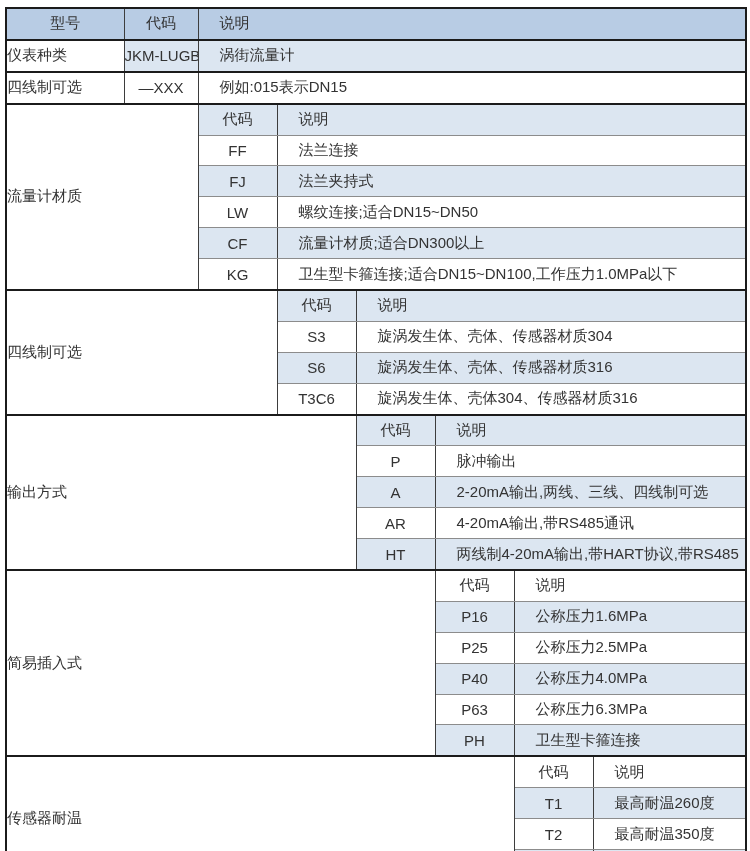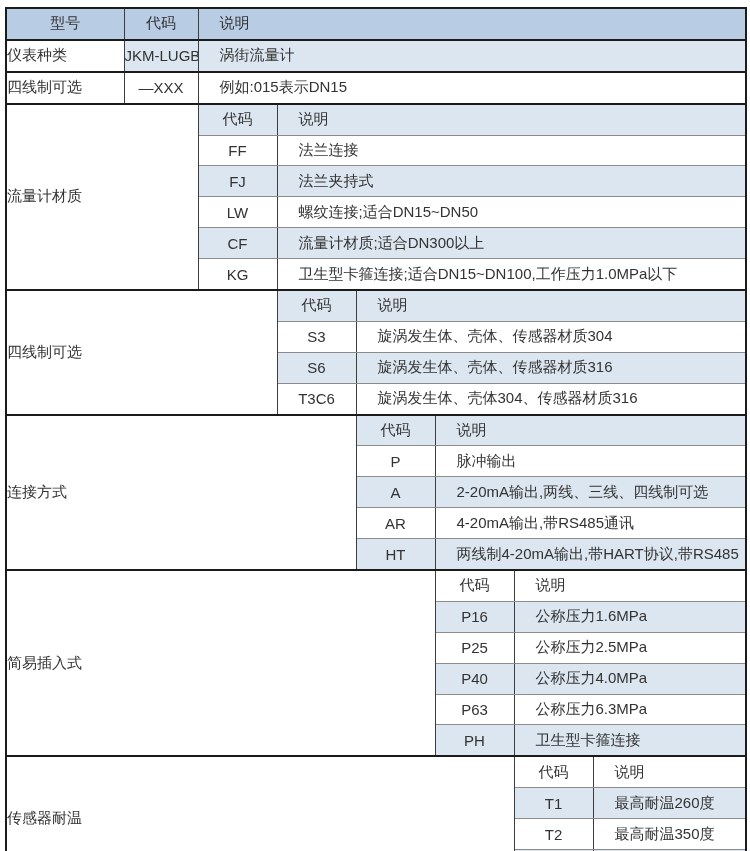--- a/index.html
+++ b/index.html
@@ -114,21 +114,21 @@
   <tr>
     <td class="c blue">S6</td>
     <td class="l blue" colspan="4">旋涡发生体、壳体、传感器材质316</td>
   </tr>
   <tr>
     <td class="c">T3C6</td>
     <td class="l" colspan="4">旋涡发生体、壳体304、传感器材质316</td>
   </tr>
 
   <tr class="sec">
-    <td class="cat" colspan="4" rowspan="5">连接方式</td>
+    <td class="cat" colspan="4" rowspan="5">输出方式</td>
     <td class="c blue">代码</td>
     <td class="l blue" colspan="3">说明</td>
   </tr>
   <tr>
     <td class="c">P</td>
     <td class="l" colspan="3">脉冲输出</td>
   </tr>
   <tr>
     <td class="c blue">A</td>
     <td class="l blue" colspan="3">2-20mA输出,两线、三线、四线制可选</td>

